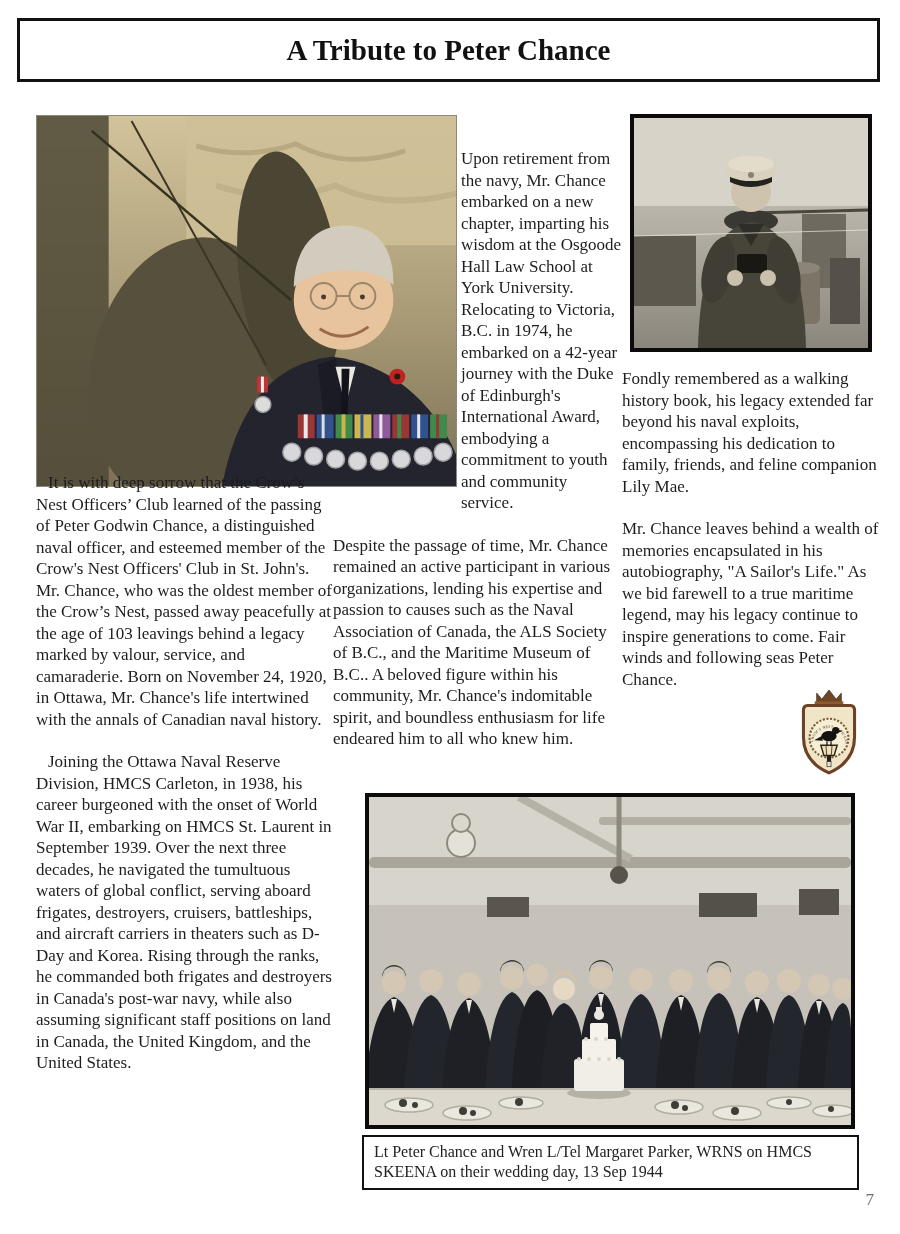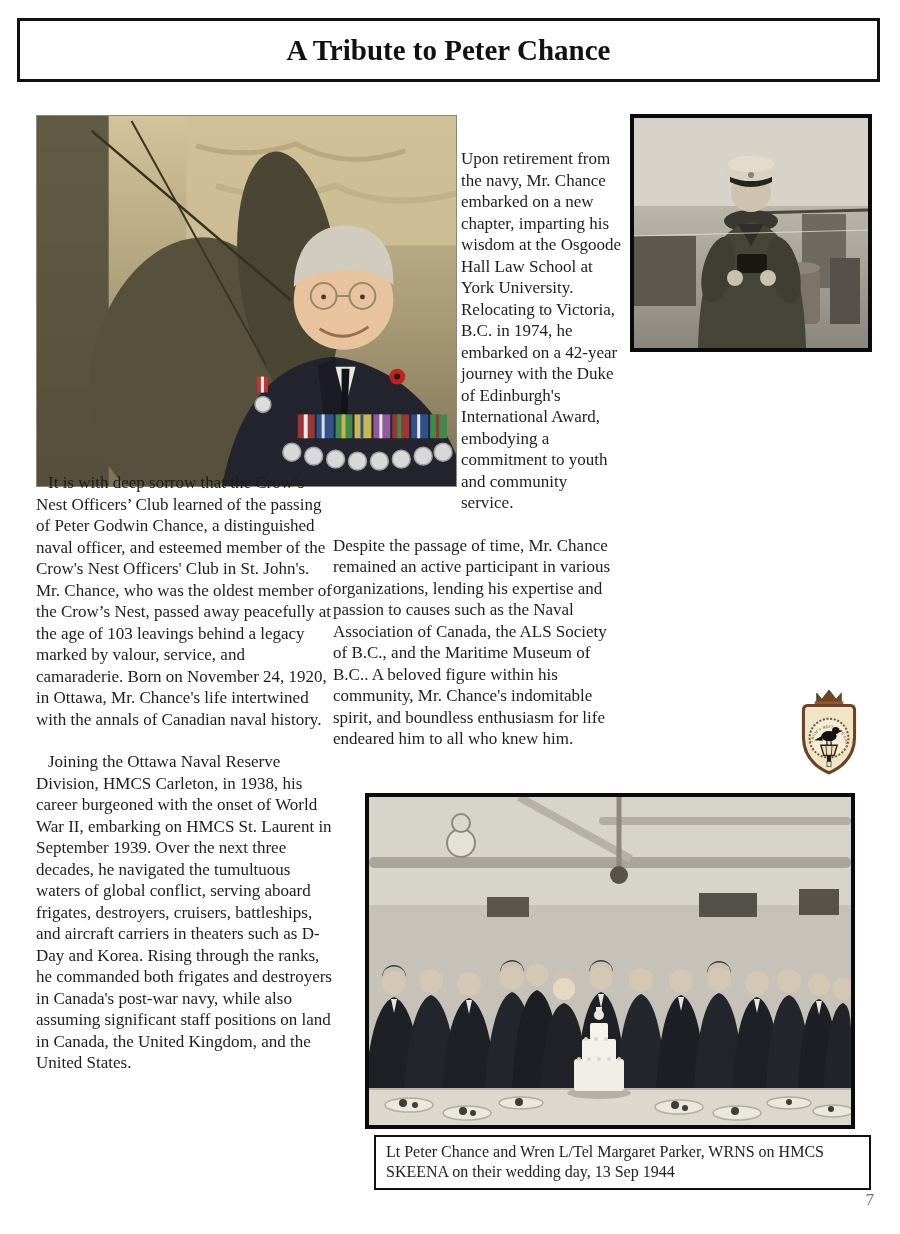--- a/index.html
+++ b/index.html
@@ -14,21 +14,21 @@
   .col-mid{position:absolute;left:333px;top:116px;width:289px;margin-top:32px;}
   .col-mid .photo-spacer{float:left;width:128px;height:374px;}
   .col-right{position:absolute;left:622px;top:368px;width:264px;}
   .photo{position:absolute;box-sizing:border-box;}
   .photo svg{display:block;width:100%;height:100%;}
   .photo-left{left:36px;top:115px;width:421px;height:372px;border:1px solid #8a8a7a;}
   .photo-right{left:630px;top:114px;width:242px;height:238px;border:4px solid #0b0b0b;}
   .photo-bottom{left:365px;top:793px;width:490px;height:336px;border:4px solid #0b0b0b;}
   .crest{position:absolute;left:798px;top:686px;width:62px;height:92px;}
   .crest svg{display:block;width:100%;height:100%;}
-  .caption-box{position:absolute;left:374px;top:1135px;width:497px;height:55px;border:2px solid #111;
+  .caption-box{position:absolute;left:362px;top:1135px;width:497px;height:55px;border:2px solid #111;
         box-sizing:border-box;padding:5px 10px;font-size:16px;line-height:20px;color:#222;}
   .page-number{position:absolute;right:26px;top:1190px;font-size:17px;color:#6e6e6e;}
 </style>
 </head>
 <body>
 
 <div class="page">
 
   <div class="title-box">
     <h1>A Tribute to Peter Chance</h1>
@@ -148,20 +148,22 @@
       <path d="M96,64 Q117,74 138,64 L138,58 Q117,66 96,58 Z" fill="#23221e"></path>
       <ellipse cx="117" cy="52" rx="27" ry="11" fill="#d9d2c0"></ellipse>
       <ellipse cx="117" cy="47" rx="23" ry="8" fill="#e3dccا" opacity="0"></ellipse>
       <ellipse cx="117" cy="46" rx="23" ry="8" fill="#e3dcca"></ellipse>
       <circle cx="117" cy="57" r="3" fill="#8a8172"></circle>
       <line x1="0" y1="118" x2="234" y2="112" stroke="#eceade" stroke-width="1" opacity="0.7"></line>
     </svg>
   </div>
 
   <div class="col-right body-text">
+    <p>Fondly remembered as a walking history book, his legacy extended far beyond his naval exploits, encompassing his dedication to family, friends, and feline companion Lily Mae.</p>
+    <p>Mr. Chance leaves behind a wealth of memories encapsulated in his autobiography, "A Sailor's Life." As we bid farewell to a true maritime legend, may his legacy continue to inspire generations to come. Fair winds and following seas Peter Chance.</p>
   </div>
 
   <div class="crest">
     <svg viewBox="0 0 60 90">
       <path d="M18,16 L18,7 L23,13 L30,4 L37,13 L42,7 L42,16 Z" fill="#6f4526" stroke="#4a2c16" stroke-width="0.8"></path>
       <rect x="16" y="15" width="28" height="4" fill="#8a5a30"></rect>
       <path d="M9,19 L51,19 Q55,19 55,24 L55,50 Q55,74 30,85 Q5,74 5,50 L5,24 Q5,19 9,19 Z" fill="#f0e5c6" stroke="#6b4226" stroke-width="3"></path>
       <circle cx="30" cy="51" r="19" fill="#f6eed6" stroke="#7a5a32" stroke-width="2" stroke-dasharray="2,1.6"></circle>
       <path id="crestArc" d="M 14,57 A 16,16 0 1 1 46,57" fill="none"></path>
       <text font-size="3.7" fill="#4a2c16" letter-spacing="0.3" font-family="Liberation Serif, serif">

